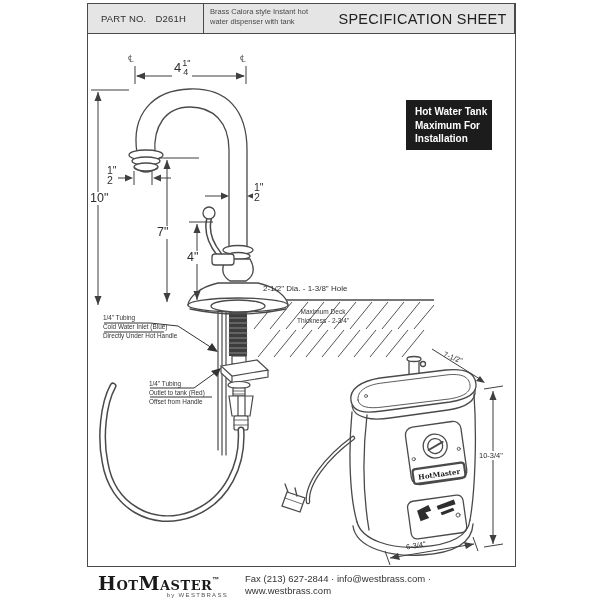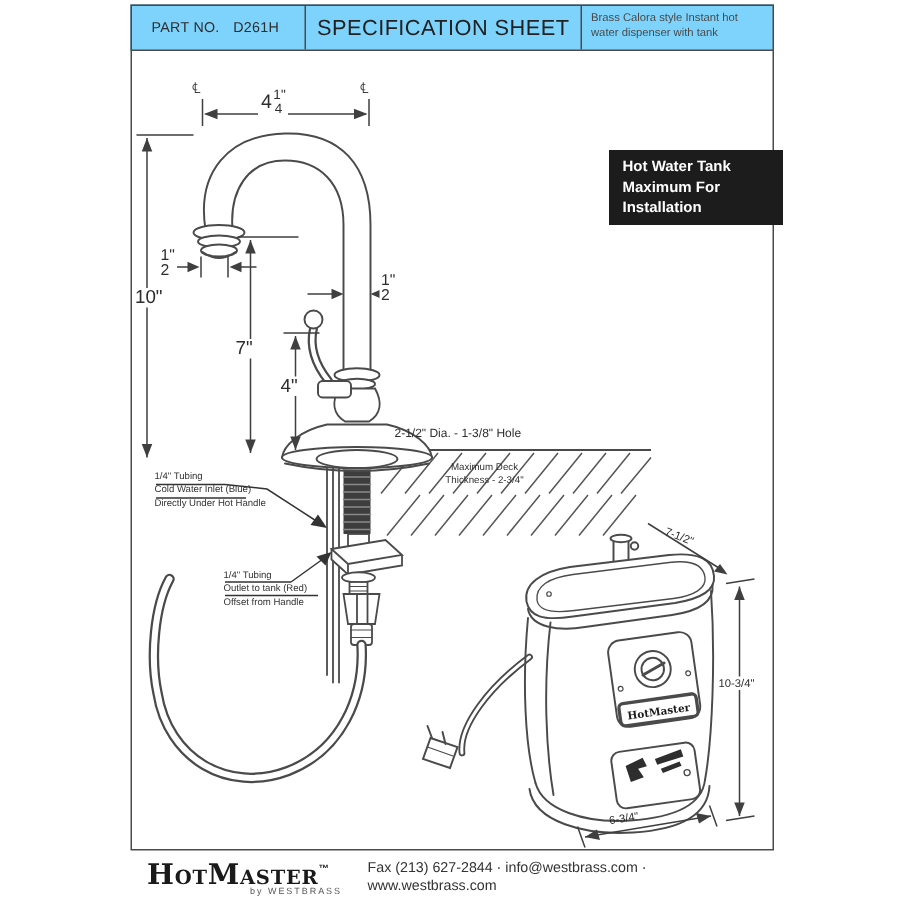--- a/index.html
+++ b/index.html
@@ -3,30 +3,30 @@
 <meta charset="utf-8">
 <style>
   html,body{margin:0;padding:0;background:#fff;}
   body{width:600px;height:600px;position:relative;overflow:hidden;
        font-family:"Liberation Sans",sans-serif;color:#333;}
   
   .outer-box{position:absolute;left:87px;top:3px;width:429px;height:564px;
              border:1.5px solid #4a4a4a;box-sizing:border-box;background:#fff;}
   .hdr-row{position:absolute;left:87px;top:3px;width:429px;height:31px;
            border:1.5px solid #4a4a4a;border-bottom:1.5px solid #4a4a4a;
-           box-sizing:border-box;display:flex;background:#7dd3fc;}
+           box-sizing:border-box;display:flex;background:#e5e5e5;}
   .hdr-cell{box-sizing:border-box;height:100%;}
   .c1{width:116px;border-right:1.5px solid #4a4a4a;display:flex;align-items:center;
       padding-left:13px;font-size:9.5px;letter-spacing:0.2px;color:#2e2e2e;}
   .c1 .pn{margin-left:9px;}
   .c2{width:184px;border-right:1.5px solid #4a4a4a;display:flex;align-items:center;
       justify-content:center;font-size:14.5px;font-weight:500;letter-spacing:0.3px;color:#222;}
   .c3{flex:1;padding:3px 5px 0 6px;font-size:7.5px;line-height:9.5px;color:#4a4a4a;}
   
-  .notice{position:absolute;left:406px;top:100px;width:116px;height:50px;
+  .notice{position:absolute;left:406px;top:100px;width:86px;height:50px;
           box-sizing:border-box;padding:5px 0 0 9px;font-size:10px;font-weight:bold;
           line-height:13.5px;}
   
   svg.draw{position:absolute;left:0;top:0;}
   
   .lbl{position:absolute;color:#2e2e2e;white-space:nowrap;}
   .clsym{font-size:10px;color:#3f3f3f;}
   .dimnum{font-size:12.5px;background:#fff;padding:0 1px;line-height:13px;}
   .dimtop{display:flex;align-items:center;background:#fff;padding:0 2px;height:19px;}
   .dimtop .big{font-size:13px;}
@@ -56,22 +56,22 @@
 
 <div>
 
   <div class="outer-box"></div>
 
   <div class="hdr-row">
     <div class="hdr-cell c1">
       <span>PART NO.</span>
       <span class="pn">D261H</span>
     </div>
+    <div class="hdr-cell c3">Brass Calora style Instant hot water dispenser with tank</div>
     <div class="hdr-cell c2">SPECIFICATION SHEET</div>
-    <div class="hdr-cell c3">Brass Calora style Instant hot water dispenser with tank</div>
   </div>
 
   <div class="notice" style="background:#1c1c1c;color:#fff;">
     <div>Hot Water Tank</div>
     <div>Maximum For</div>
     <div>Installation</div>
   </div>
 
   <svg class="draw" width="600" height="600" viewBox="0 0 600 600">
 

